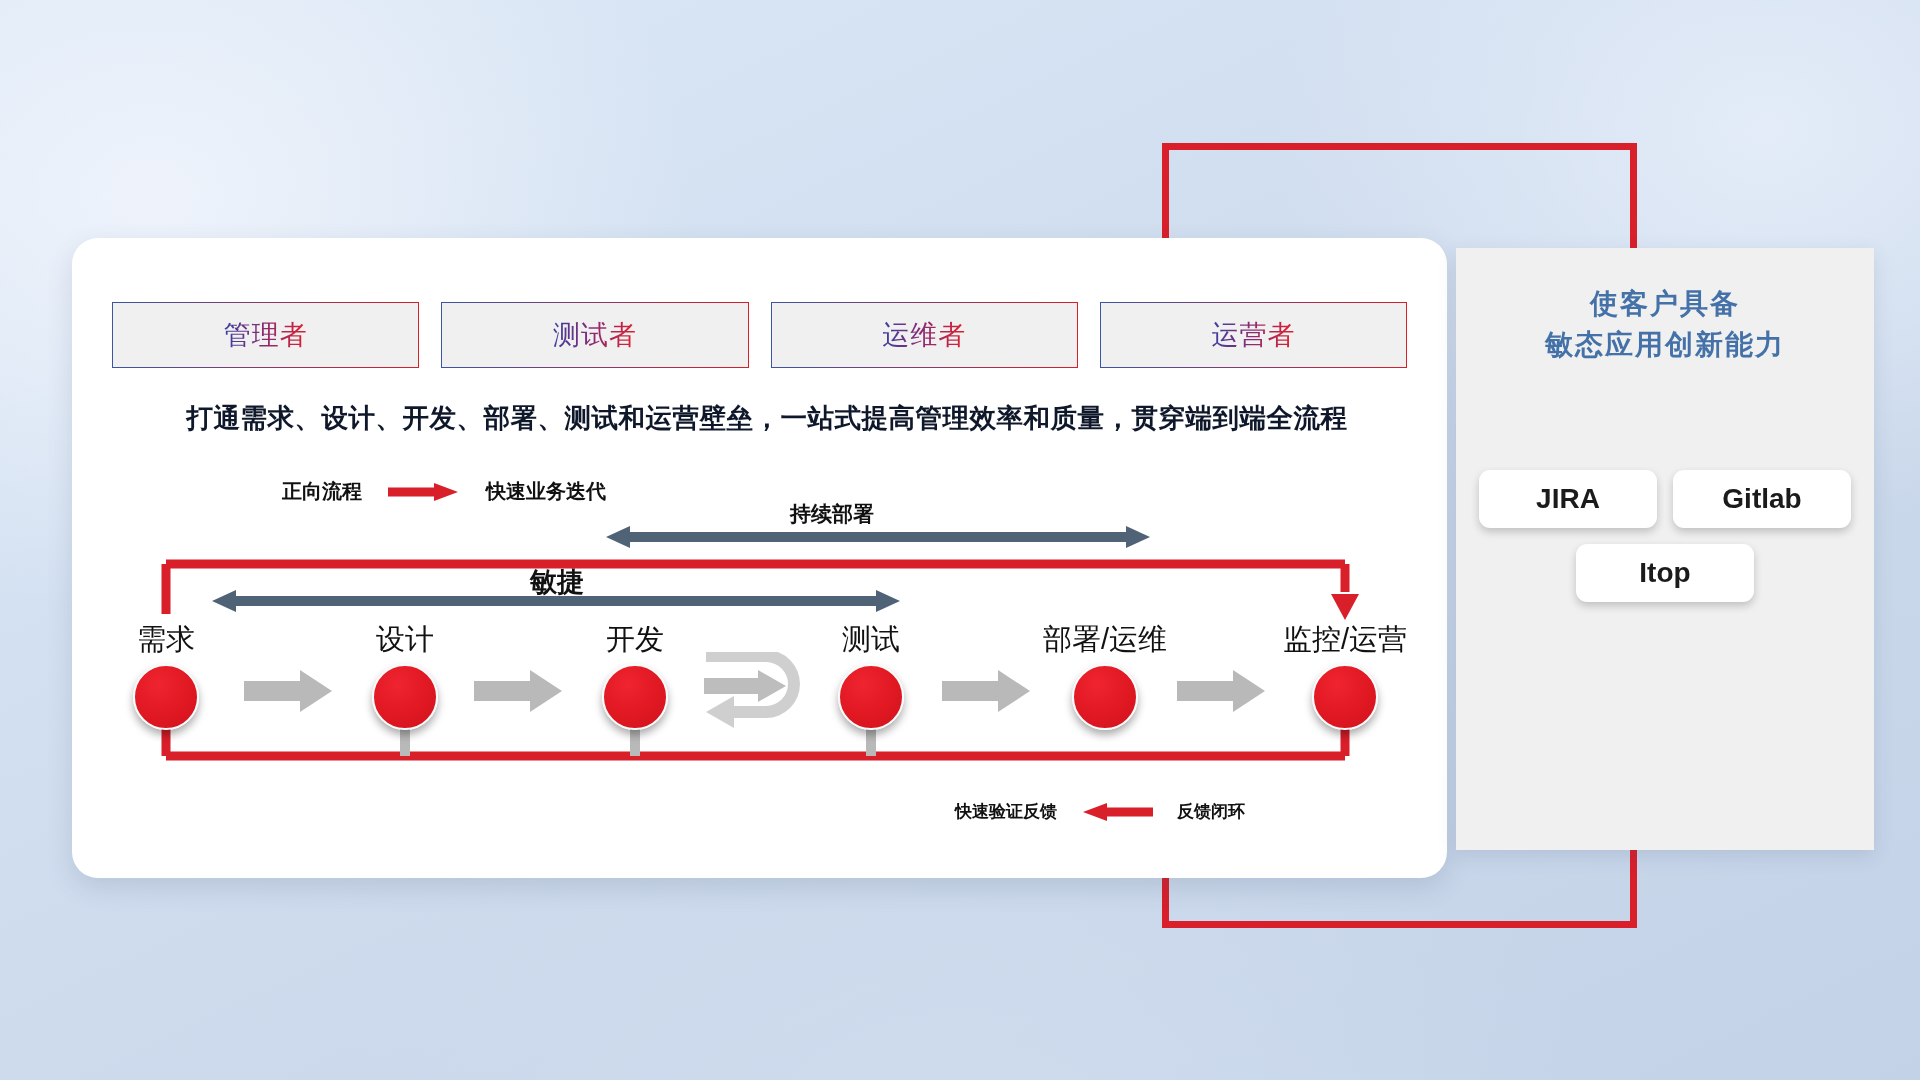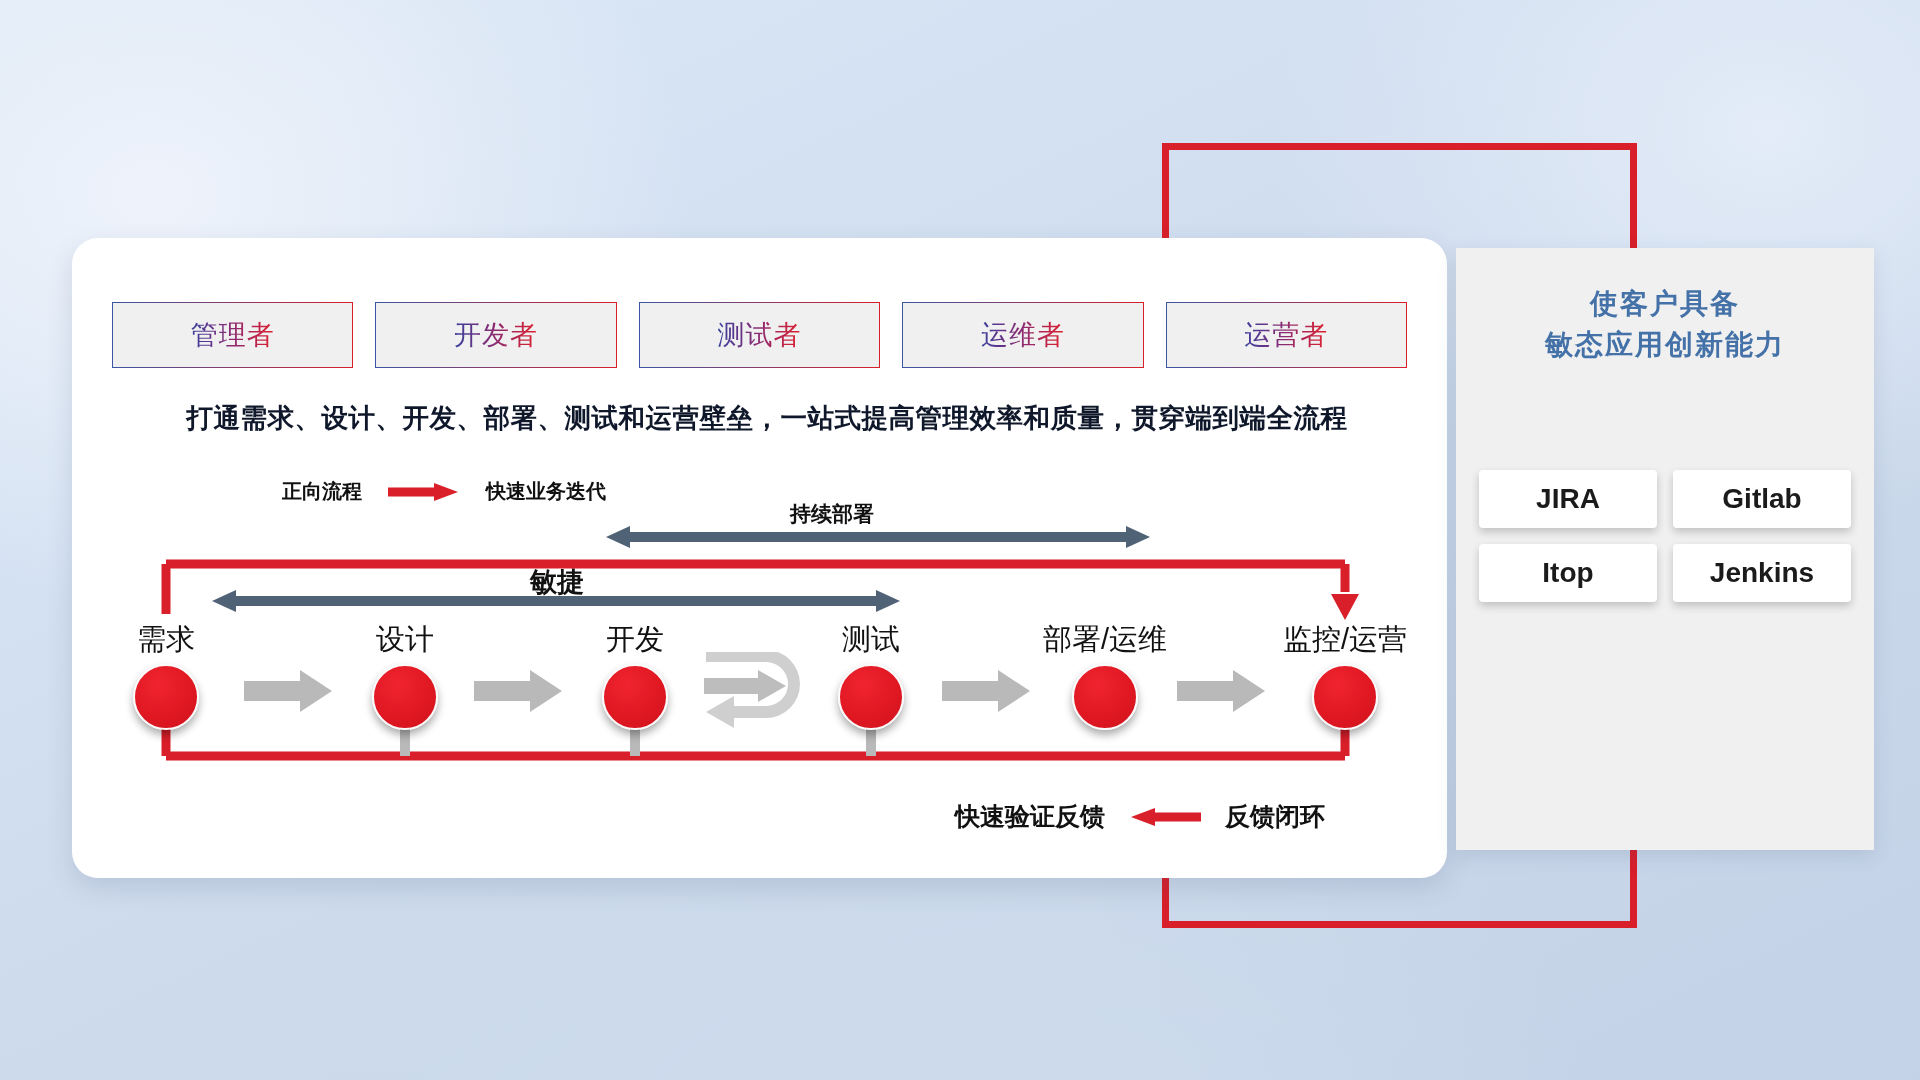--- a/index.html
+++ b/index.html
@@ -59,58 +59,55 @@
   .stage .lab{font-size:29px;color:#111;white-space:nowrap;}
   .dot{
     width:62px;height:62px;border-radius:50%;margin:4px auto 0;
     background:radial-gradient(circle at 38% 30%,#ef2430 0%,#e01822 55%,#cf121d 100%);
     border:2.5px solid #fafafa;
     box-shadow:0 5px 9px rgba(0,0,0,.33);
   }
 
   
   .legend-fb{position:absolute;left:955px;top:800px;display:flex;align-items:center;gap:22px;}
-  .legend-fb .t{font-size:25px;font-weight:bold;color:#111;}
+  .legend-fb .t{font-size:17px;font-weight:bold;color:#111;}
 
   
   .panel{
     position:absolute;left:1456px;top:248px;width:418px;height:602px;
     background:#f0f0f0;box-shadow:0 6px 18px rgba(60,80,110,.14);
   }
   .panel h1{
     margin:0;padding:36px 0 0;text-align:center;
     font-size:28px;font-weight:bold;color:#4472a8;line-height:1.45;letter-spacing:2px;
   }
   .tools{position:absolute;left:10px;top:222px;width:398px;
          display:flex;flex-wrap:wrap;gap:16px 16px;justify-content:center;}
   .tool{
-    background:#fff;border-radius:4px;height:58px;
+    background:#fff;border-radius:11px;height:58px;
     display:flex;align-items:center;justify-content:center;
     font-size:28px;font-weight:bold;color:#1b1b1b;
     box-shadow:0 4px 8px rgba(0,0,0,.20);
   }
   .tool.half{width:178px;}
   .tool.full{width:372px;}
 </style>
 </head>
 <body>
 
 <div id="stage">
 
   <div class="redframe" style="left:1162px;top:143px;width:475px;height:130px;border-bottom:none;"></div>
   <div class="redframe" style="left:1162px;top:820px;width:475px;height:108px;border-top:none;"></div>
 
   <div class="card"></div>
 
   <div class="roles">
     <div class="role">
       <span>管理者</span>
-    </div>
-    <div class="role">
-      <span>开发者</span>
     </div>
     <div class="role">
       <span>测试者</span>
     </div>
     <div class="role">
       <span>运维者</span>
     </div>
     <div class="role">
       <span>运营者</span>
     </div>
@@ -230,19 +227,16 @@
     <div class="tools">
       <div class="tool half">
         <span>JIRA</span>
       </div>
       <div class="tool half">
         <span>Gitlab</span>
       </div>
       <div class="tool half">
         <span>Itop</span>
       </div>
-      <div class="tool half">
-        <span>Jenkins</span>
-      </div>
     </div>
   </div>
 
 </div>
 
 </body></html>

